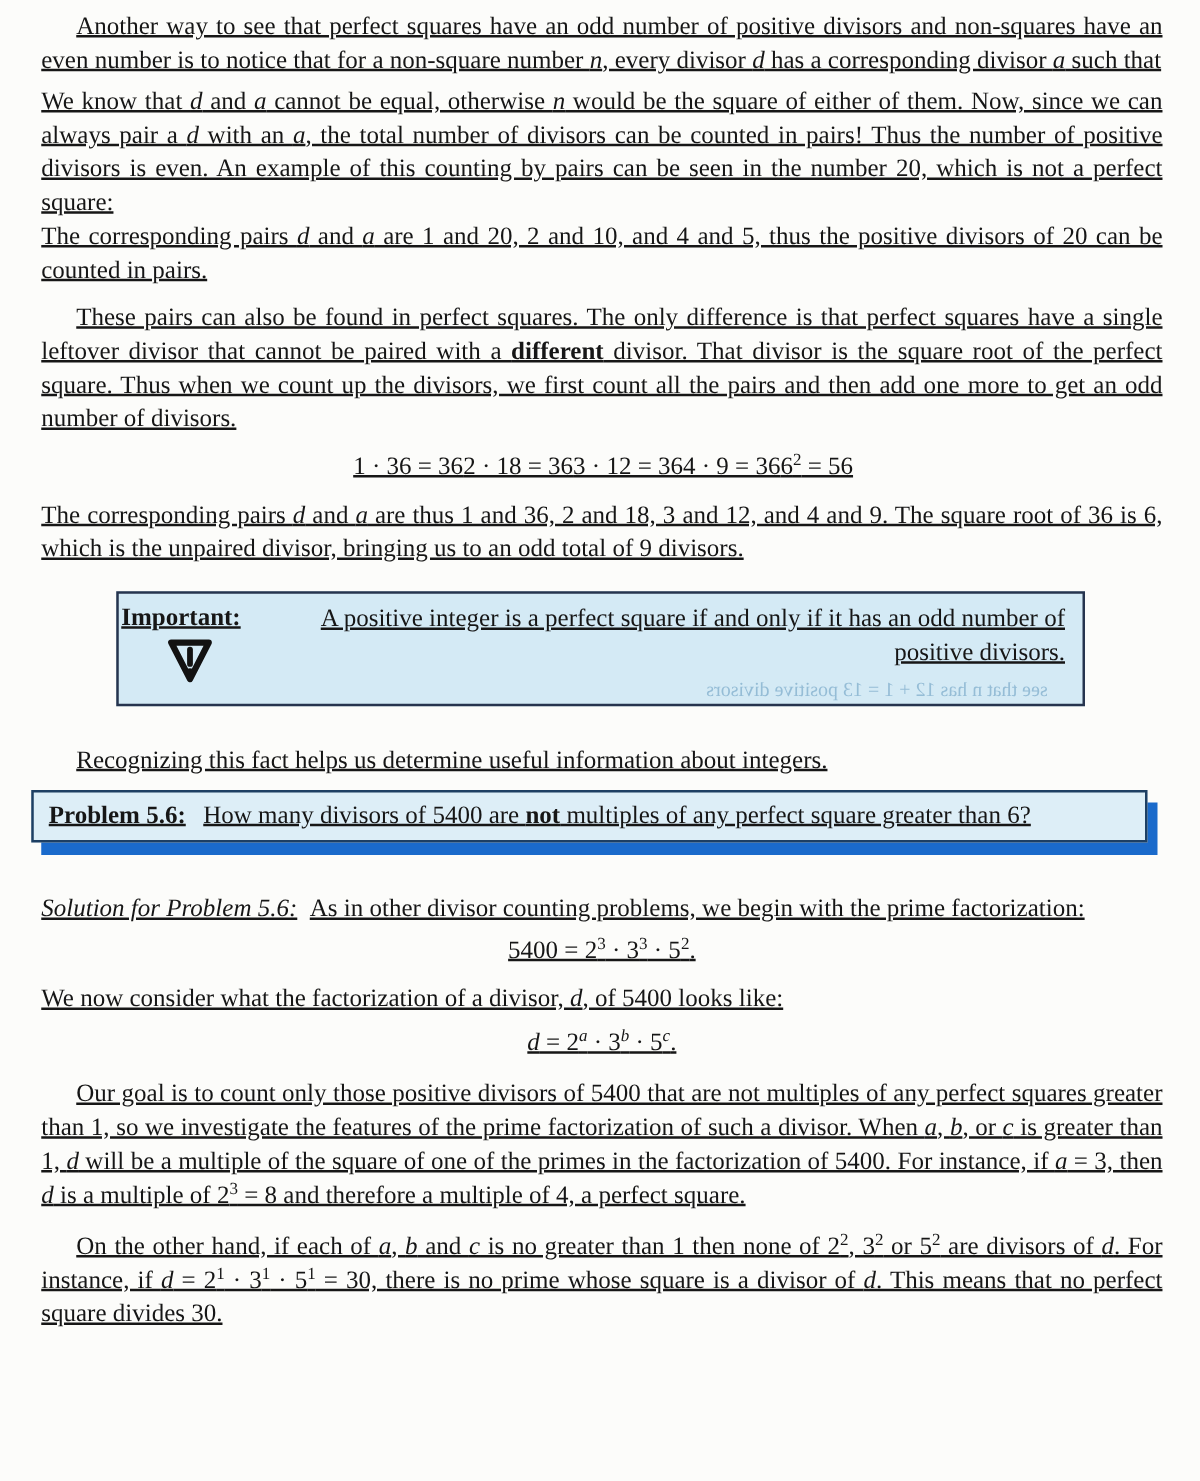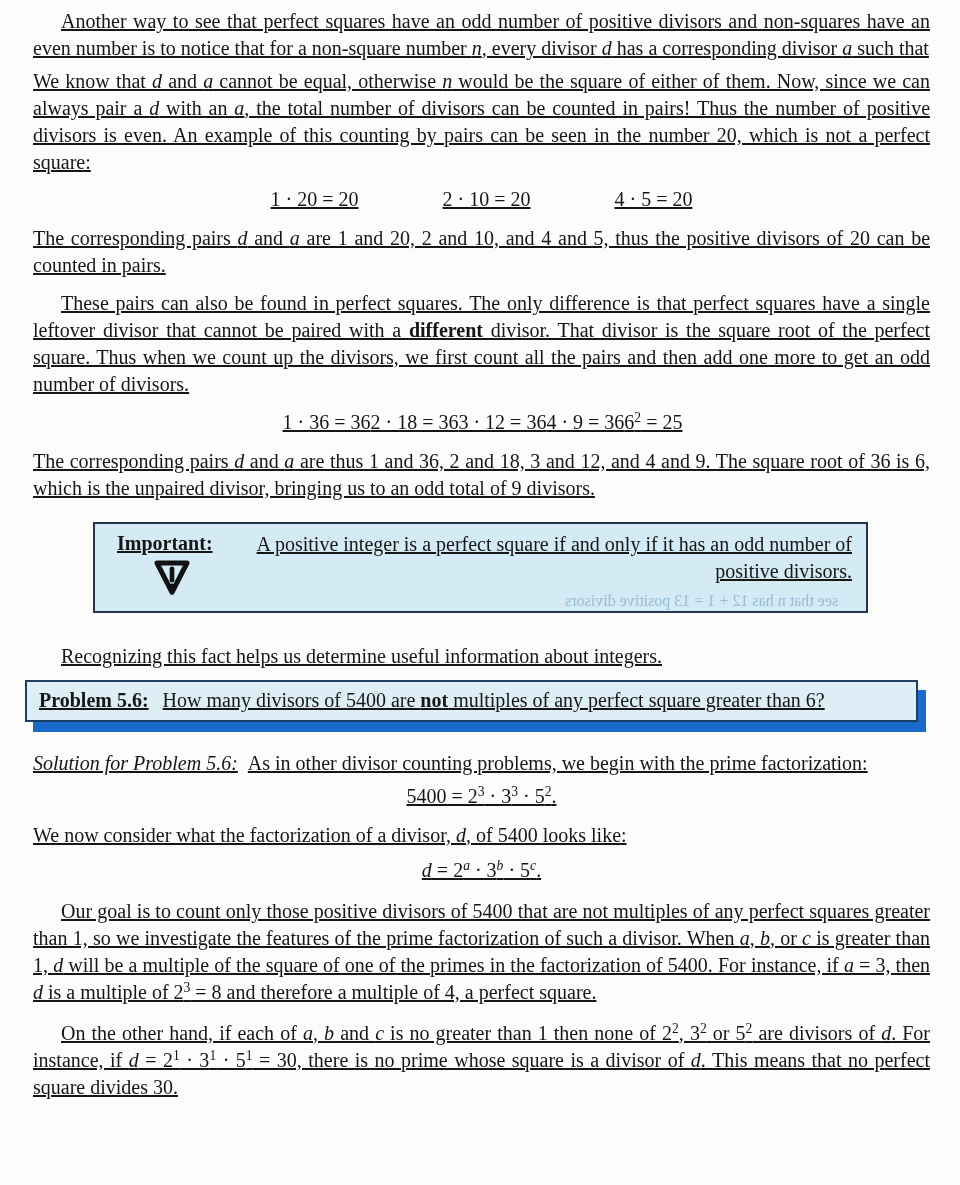--- a/index.html
+++ b/index.html
@@ -19,75 +19,70 @@
   .eq-row{display:flex;margin:10px 0 12px;}
   .row-20{justify-content:center;gap:84px;}
   .row-36{justify-content:center;padding:0 73px 0 75px;margin:8px 0 12px;}
   .mb0{margin-bottom:0;}
 
   .imp-box{
     position:relative;display:flex;gap:26px;
     background:var(--box_fill,#d4eaf5);
     border:2px solid var(--box_border,#26344e);
     margin:20px 62px 30px 60px;
-    padding:6px 14px 6px 22px;
+    padding:6px 14px 6px 2px;
   }
   .imp-label-col{width:110px;flex:none;}
   .imp-label{font-weight:700;display:block;}
   .imp-icon-wrap{text-align:center;margin-top:1px;}
   .imp-body{flex:1;padding-top:1px;text-align:right;}
   .bleed{
     position:absolute;right:28px;bottom:1px;
     transform:scaleX(-1);
     color:rgba(62,126,172,0.42);
     font-size:16px;line-height:18px;
     filter:blur(0.5px);white-space:nowrap;
     pointer-events:none;
   }
 
   .prob-box{
     display:flex;align-items:center;
     background:var(--problem_fill,#ddeef7);
     border:2px solid var(--problem_border,#1d3f63);
     box-shadow:8px 10px 0 var(--problem_shadow,#1a6acb);
-    margin:10px 12px 28px -8px;
+    margin:10px 12px 40px -8px;
     padding:5px 12px 6px;
   }
   .prob-label{font-weight:700;margin-right:14px;white-space:nowrap;}
   .prob-text{flex:1;}
 
   .sol-lead{font-style:italic;margin-right:10px;}
 </style>
 </head>
 <body>
 
 <div class="page">
 
   <p class="para indent" style="margin-bottom:6px;"><span>Another way to see that perfect squares have an odd number of positive divisors and non-squares have an even number is to notice that for a non-square number </span><span class="it">n</span><span>, every divisor </span><span class="it">d</span><span> has a corresponding divisor </span><span class="it">a</span><span> such that</span></p>
 
 
   <p class="para mb0"><span>We know that </span><span class="it">d</span><span> and </span><span class="it">a</span><span> cannot be equal, otherwise </span><span class="it">n</span><span> would be the square of either of them. Now, since we can always pair a </span><span class="it">d</span><span> with an </span><span class="it">a</span><span>, the total number of divisors can be counted in pairs! Thus the number of positive divisors is even. An example of this counting by pairs can be seen in the number 20, which is not a perfect square:</span></p>
 
-  <div class="eq-row row-20">
-    <span class="eq-item"><span>1 · 20 = 20</span></span>
-    <span class="eq-item"><span>2 · 10 = 20</span></span>
-    <span class="eq-item"><span>4 · 5 = 20</span></span>
-  </div>
 
   <p class="para"><span>The corresponding pairs </span><span class="it">d</span><span> and </span><span class="it">a</span><span> are 1 and 20, 2 and 10, and 4 and 5, thus the positive divisors of 20 can be counted in pairs.</span></p>
 
   <p class="para indent"><span>These pairs can also be found in perfect squares. The only difference is that perfect squares have a single leftover divisor that cannot be paired with a </span><span class="bd">different</span><span> divisor. That divisor is the square root of the perfect square. Thus when we count up the divisors, we first count all the pairs and then add one more to get an odd number of divisors.</span></p>
 
 
   <div class="eq-row row-36">
     <span class="eq-item"><span>1 · 36 = 36</span></span>
     <span class="eq-item"><span>2 · 18 = 36</span></span>
     <span class="eq-item"><span>3 · 12 = 36</span></span>
     <span class="eq-item"><span>4 · 9 = 36</span></span>
-    <span class="eq-item"><span>6</span><span class="sup">2</span><span> = 25</span></span>
+    <span class="eq-item"><span>6</span><span class="sup">2</span><span> = 56</span></span>
   </div>
 
   <p class="para mb0"><span>The corresponding pairs </span><span class="it">d</span><span> and </span><span class="it">a</span><span> are thus 1 and 36, 2 and 18, 3 and 12, and 4 and 9. The square root of 36 is 6, which is the unpaired divisor, bringing us to an odd total of 9 divisors.</span></p>
 
   <div class="imp-box">
     <div class="imp-label-col">
       <span class="imp-label">Important:</span>
       <div class="imp-icon-wrap">
         <svg width="46" height="40" viewBox="0 0 64 56" aria-hidden="true">
           <path d="M11 7 L53 7 L32 48 Z" fill="none" stroke="#121212" stroke-width="7" stroke-linejoin="round"></path>

